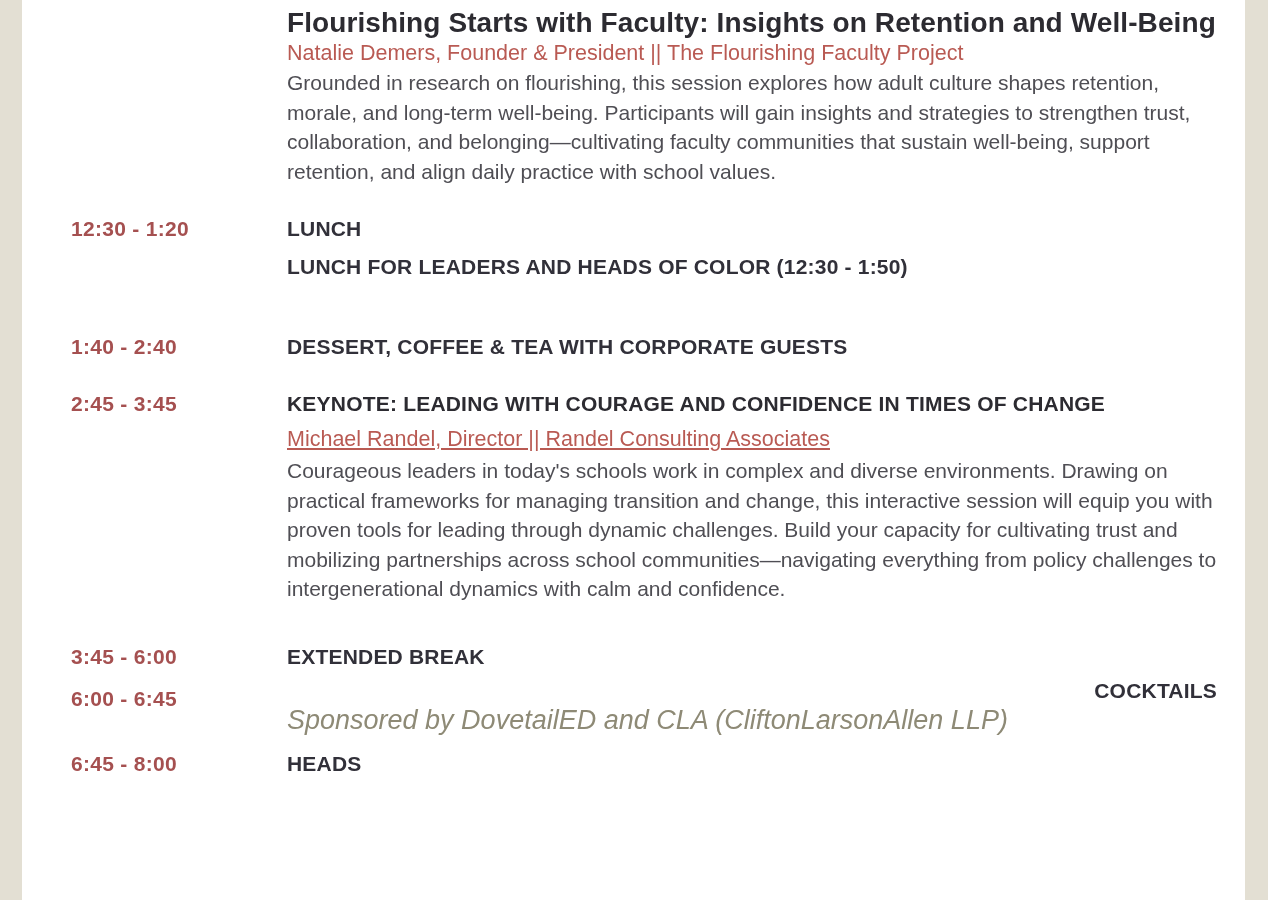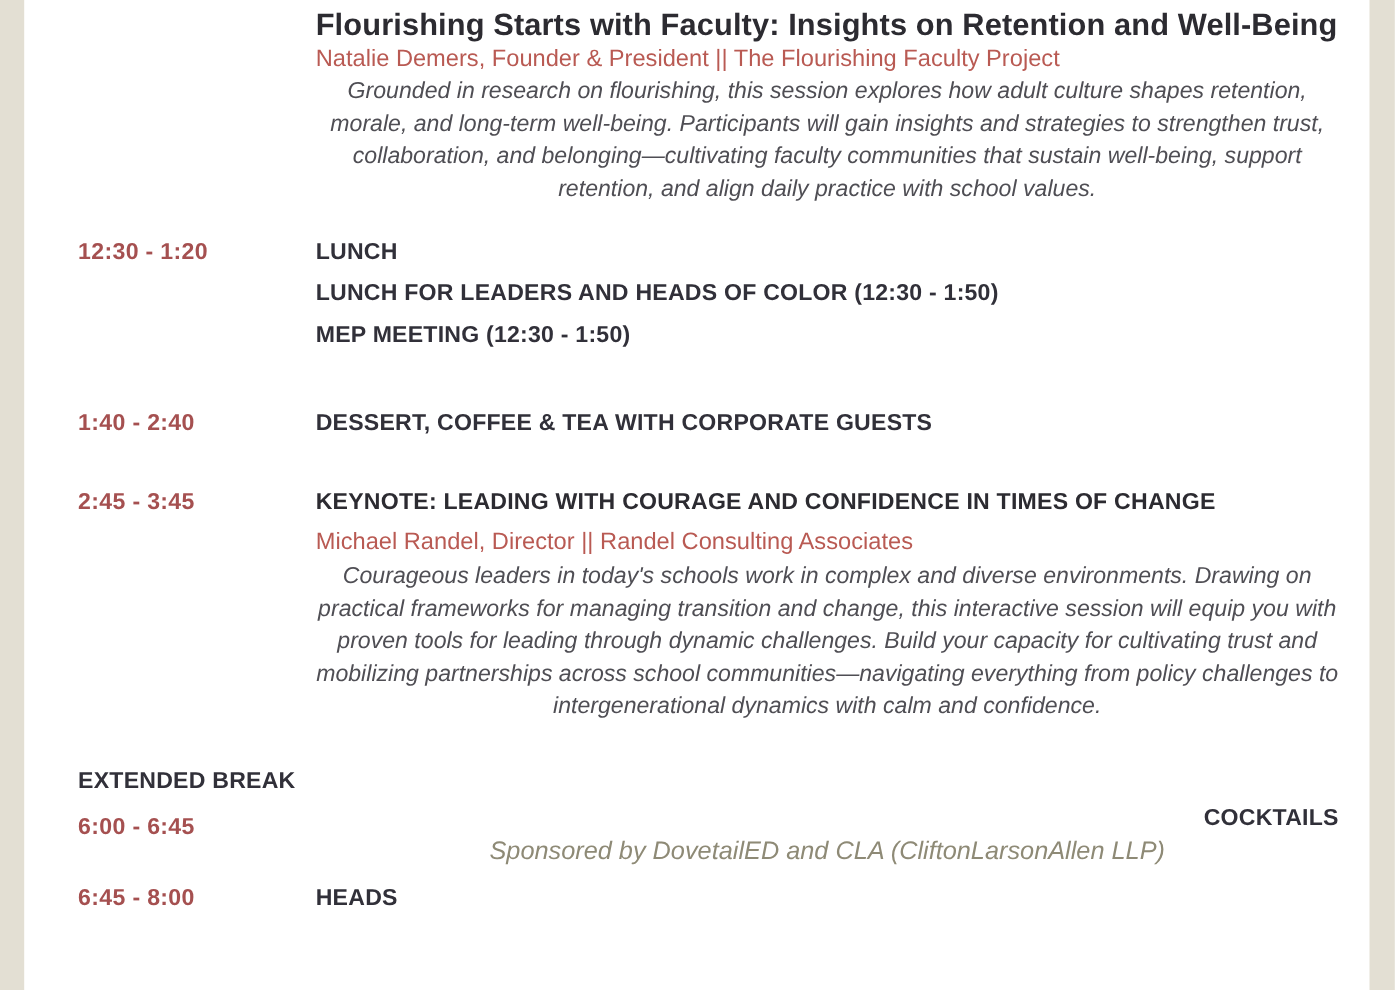--- a/index.html
+++ b/index.html
@@ -56,43 +56,40 @@
     line-height: 36px;
     color: #2c2b31;
     letter-spacing: 0.2px;
   }
   .keynote-title .italic-part { }
   .speaker {
     font-size: 21.5px;
     line-height: 30px;
     color: #b95a53;
   }
-  .speaker.kn { line-height: 34px; }
+  .speaker.kn { line-height: 34px; text-decoration: underline; }
   .desc {
-    font-style: italic;
     font-size: 21px;
     line-height: 29.5px;
     color: #4f4e54;
-    text-align: center;
   }
   .sponsor-line {
     font-style: italic;
-    font-size: 23px;
+    font-size: 27px;
     line-height: 29px;
     color: #8e8a76;
-    text-align: center;
   }
 
   
   .row-session1  { margin-top: 8px; }
   .row-lunch     { margin-top: 24px; }
   .row-lunch .time-col, .row-dessert .time-col,
   .row-extended .time-col, .row-dinner .time-col { line-height: 38px; }
   .row-dessert   { margin-top: 42px; }
-  .row-keynote   { margin-top: 35px; }
+  .row-keynote   { margin-top: 20px; }
   .row-keynote .time-col { line-height: 36px; }
   .row-extended  { margin-top: 34px; }
   .row-cocktails { margin-top: 0; }
   .row-cocktails .time-col { line-height: 30px; padding-top: 8px; }
   .row-cocktails .u-line { line-height: 30px; text-align: right; }
   .row-dinner    { margin-top: 10px; }
 </style>
 </head>
 <body>
 
@@ -108,41 +105,41 @@
       <div class="speaker">Natalie Demers, Founder &amp; President || The Flourishing Faculty Project</div>
       <div class="desc">Grounded in research on flourishing, this session explores how adult culture shapes retention, morale, and long-term well-being. Participants will gain insights and strategies to strengthen trust, collaboration, and belonging—cultivating faculty communities that sustain well-being, support retention, and align daily practice with school values.</div>
     </div>
   </section>
 
   <section class="row row-lunch">
     <div class="time-col">12:30 - 1:20</div>
     <div class="detail-col">
       <div class="u-line">LUNCH</div>
       <div class="u-line">LUNCH FOR LEADERS AND HEADS OF COLOR (12:30 - 1:50)</div>
-      <div class="u-line">MEP MEETING (12:30 - 1:50)</div>
     </div>
   </section>
 
   <section class="row row-dessert">
     <div class="time-col">1:40 - 2:40</div>
     <div class="detail-col">
       <div class="u-line">DESSERT, COFFEE &amp; TEA WITH CORPORATE GUESTS</div>
     </div>
   </section>
 
   <section class="row row-keynote">
     <div class="time-col">2:45 - 3:45</div>
     <div class="detail-col">
       <div class="keynote-title"><span>KEYNOTE: </span><span class="italic-part">LEADING WITH COURAGE AND CONFIDENCE IN TIMES OF CHANGE</span></div>
       <div class="speaker kn">Michael Randel, Director || Randel Consulting Associates</div>
       <div class="desc">Courageous leaders in today's schools work in complex and diverse environments. Drawing on practical frameworks for managing transition and change, this interactive session will equip you with proven tools for leading through dynamic challenges. Build your capacity for cultivating trust and mobilizing partnerships across school communities—navigating everything from policy challenges to intergenerational dynamics with calm and confidence.</div>
     </div>
   </section>
 
   <section class="row row-extended">
+    <div class="time-col">3:45 - 6:00</div>
     <div class="detail-col">
       <div class="u-line">EXTENDED BREAK</div>
     </div>
   </section>
 
   <section class="row row-cocktails">
     <div class="time-col">6:00 - 6:45</div>
     <div class="detail-col">
       <div class="u-line">COCKTAILS</div>
       <div class="sponsor-line">Sponsored by DovetailED and CLA (CliftonLarsonAllen LLP)</div>

